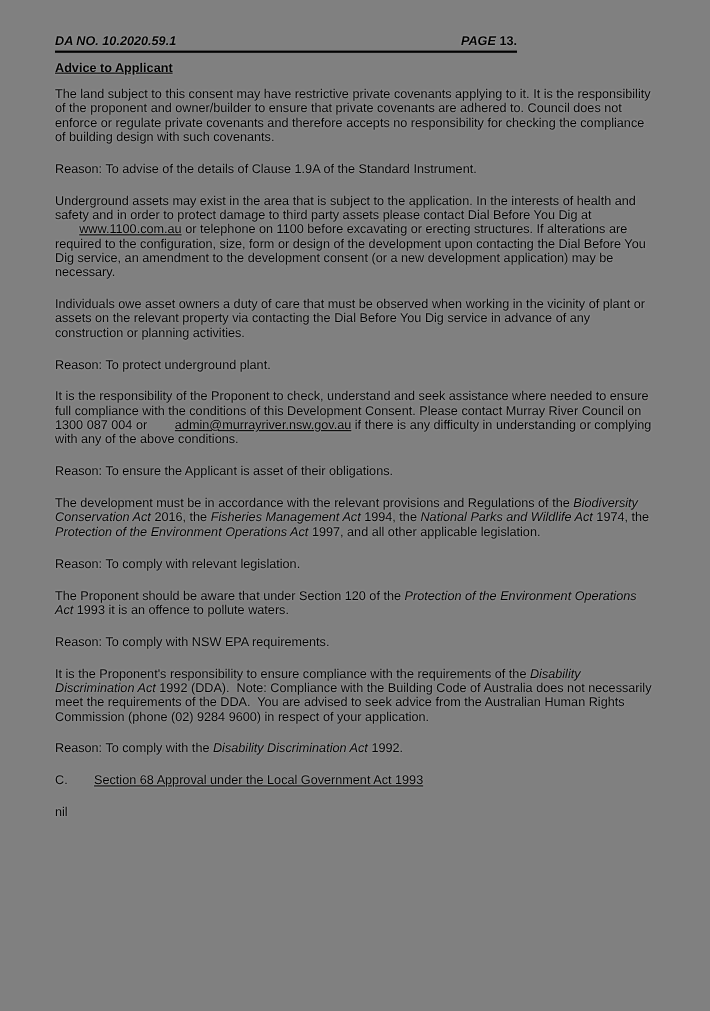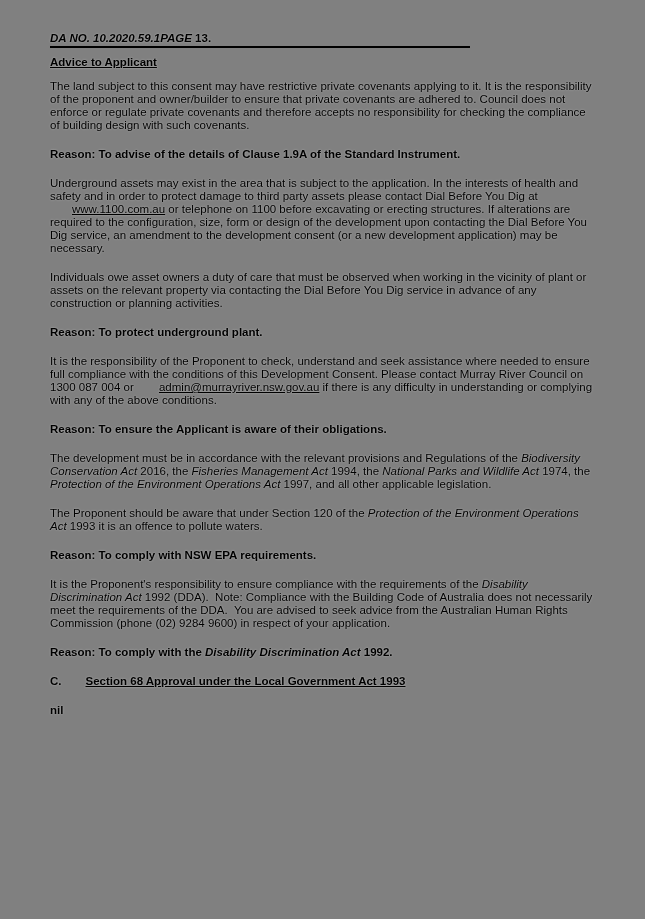--- a/index.html
+++ b/index.html
@@ -11,25 +11,26 @@
     overflow:hidden;
     font-family:"Liberation Sans","DejaVu Sans",sans-serif;
     color:#000;
   }
   .content {
     padding:32px 48px 0 50px;
     font-size:11.5px;
     line-height:13px;
     text-shadow:0 0 2px rgba(255,255,255,0.45);
   }
-  .b { font-weight:bold; }
+  .b { font-weight:normal; }
   .i { font-style:italic; }
   .u { text-decoration:underline; }
   .header-row {
     display:flex;
+    justify-content:space-between;
     align-items:flex-end;
     width:420px;
     border-bottom:2px solid #000;
     padding-bottom:1px;
     margin-bottom:8px;
     font-weight:bold;
   }
   .h-advice {
     font-weight:bold;
     text-decoration:underline;
@@ -58,24 +59,25 @@
     <p class="block b">Reason: To advise of the details of Clause 1.9A of the Standard Instrument.</p>
 
     <p class="block"><span>Underground assets may exist in the area that is subject to the application. In the interests of health and safety and in order to protect damage to third party assets please contact Dial Before You Dig at </span><a class="doc-link">www.1100.com.au</a><span> or telephone on 1100 before excavating or erecting structures. If alterations are required to the configuration, size, form or design of the development upon contacting the Dial Before You Dig service, an amendment to the development consent (or a new development application) may be necessary.</span></p>
 
     <p class="block">Individuals owe asset owners a duty of care that must be observed when working in the vicinity of plant or assets on the relevant property via contacting the Dial Before You Dig service in advance of any construction or planning activities.</p>
 
     <p class="block b">Reason: To protect underground plant.</p>
 
     <p class="block"><span>It is the responsibility of the Proponent to check, understand and seek assistance where needed to ensure full compliance with the conditions of this Development Consent. Please contact Murray River Council on 1300 087 004 or </span><a class="doc-link">admin@murrayriver.nsw.gov.au</a><span> if there is any difficulty in understanding or complying with any of the above conditions.</span></p>
 
-    <p class="block b">Reason: To ensure the Applicant is aware of their obligations.</p>
+    <p class="block b">Reason: To ensure the Applicant is asset of their obligations.</p>
 
     <p class="block"><span>The development must be in accordance with the relevant provisions and Regulations of the </span><span class="i">Biodiversity Conservation Act</span><span> 2016, the </span><span class="i">Fisheries Management Act</span><span> 1994, the </span><span class="i">National Parks and Wildlife Act</span><span> 1974, the </span><span class="i">Protection of the Environment Operations Act</span><span> 1997, and all other applicable legislation.</span></p>
 
+    <p class="block b">Reason: To comply with relevant legislation.</p>
 
     <p class="block"><span>The Proponent should be aware that under Section 120 of the </span><span class="i">Protection of the Environment Operations Act</span><span> 1993 it is an offence to pollute waters.</span></p>
 
     <p class="block b">Reason: To comply with NSW EPA requirements.</p>
 
     <p class="block"><span>It is the Proponent's responsibility to ensure compliance with the requirements of the </span><span class="i">Disability Discrimination Act</span><span> 1992 (DDA).&nbsp; Note: Compliance with the Building Code of Australia does not necessarily meet the requirements of the DDA.&nbsp; You are advised to seek advice from the Australian Human Rights Commission (phone (02) 9284 9600) in respect of your application.</span></p>
 
     <p class="block b"><span>Reason: To comply with the </span><span class="i">Disability Discrimination Act</span><span> 1992.</span></p>
 
     <p class="block b"><span class="sec-c-label">C.</span><span class="u">Section 68 Approval under the Local Government Act 1993</span></p>

